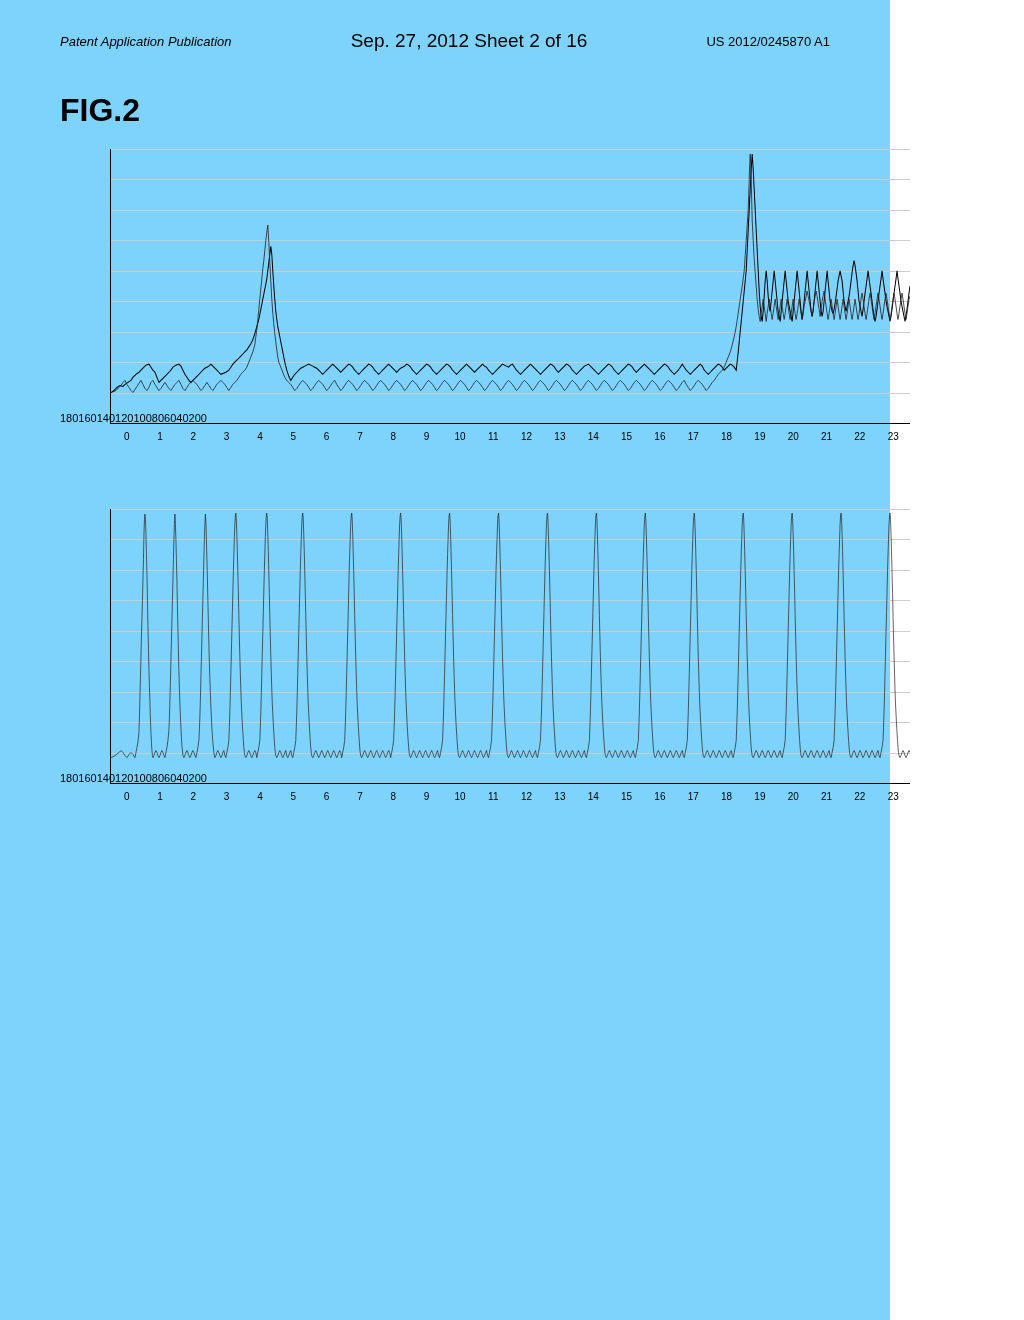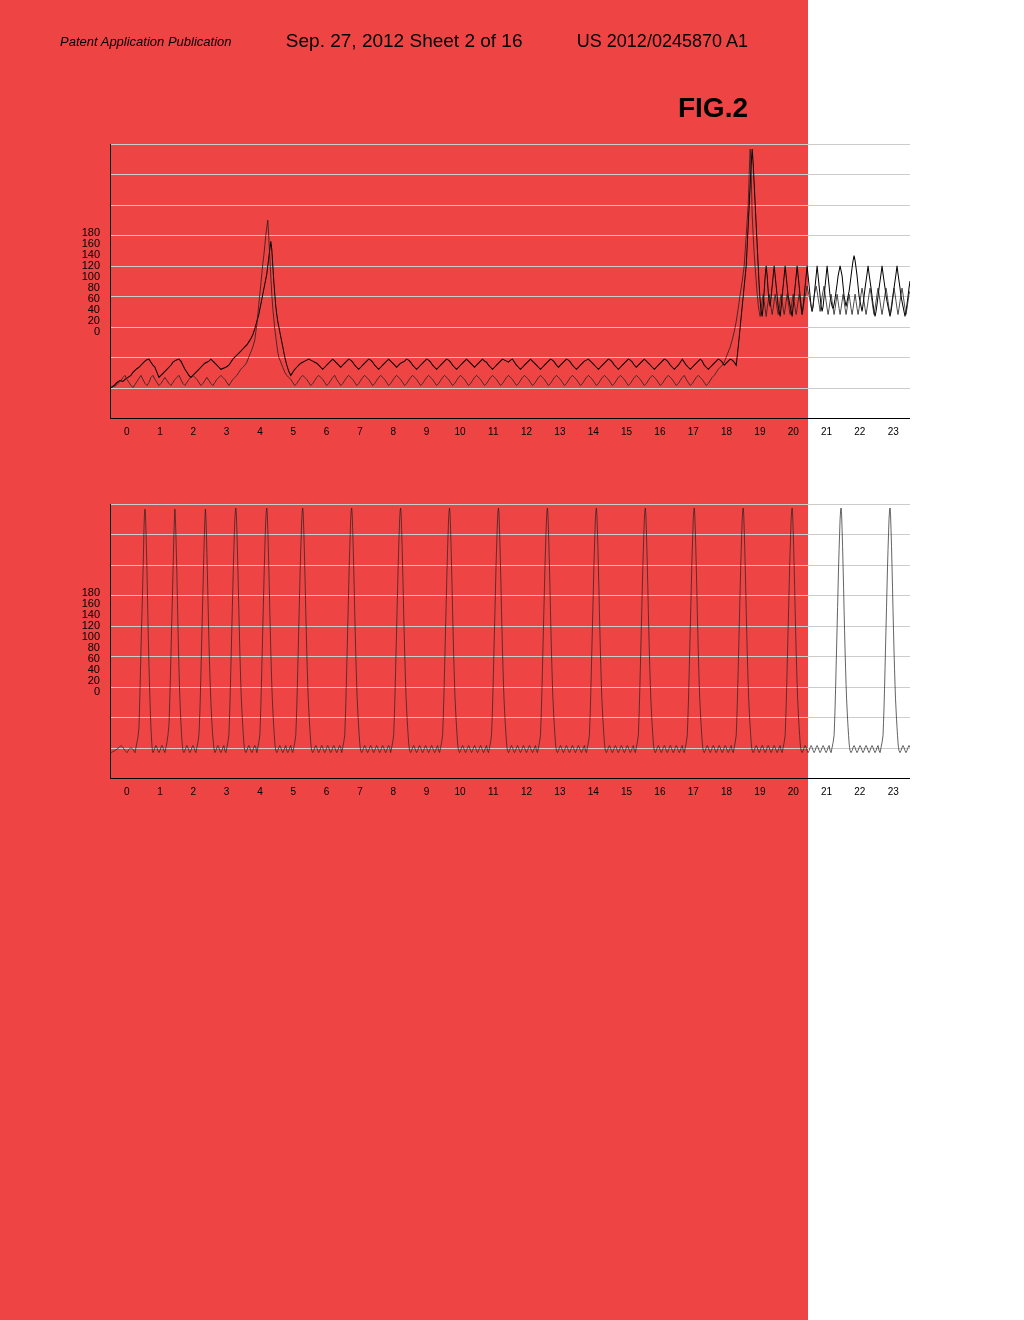--- a/index.html
+++ b/index.html
@@ -4,43 +4,43 @@
   <style>
     * { margin: 0; padding: 0; box-sizing: border-box; }
     body {
       background: #fff;
       font-family: Arial, sans-serif;
       width: 1024px;
       min-height: 1320px;
       position: relative;
     }
     .page {
-      width: 808px;
+      width: 890px;
       min-height: 1320px;
-      background: #ef4444;
+      background: #7dd3fc;
       padding: 30px 60px;
     }
     .header {
       display: flex;
       justify-content: space-between;
       align-items: center;
       margin-bottom: 40px;
       font-size: 13px;
       color: #000;
     }
     .header-left { font-style: italic; }
     .header-center { font-size: 19px; }
-    .header-right { font-size: 18px; }
+    .header-right { font-size: 13px; }
 
     .figure-section {
       margin-bottom: 40px;
     }
     .figure-title {
-      text-align: right;
-      font-size: 28px;
+      text-align: left;
+      font-size: 32px;
       font-weight: bold;
       margin-bottom: 15px;
       color: #000;
     }
     .chart-container {
       position: relative;
       width: 860px;
       height: 320px;
       margin: 0 auto;
     }
@@ -53,22 +53,22 @@
       border-left: 1.5px solid #000;
       border-bottom: 1.5px solid #000;
     }
     .y-axis-labels {
       position: absolute;
       left: 0;
       top: 5px;
       bottom: 40px;
       width: 45px;
       display: flex;
-      flex-direction: column;
-      justify-content: center;
+      flex-direction: row;
+      justify-content: flex-start;
       align-items: flex-end;
       padding-right: 5px;
     }
     .y-label {
       font-size: 11px;
       color: #000;
       line-height: 1;
     }
     .x-axis-labels {
       position: absolute;

